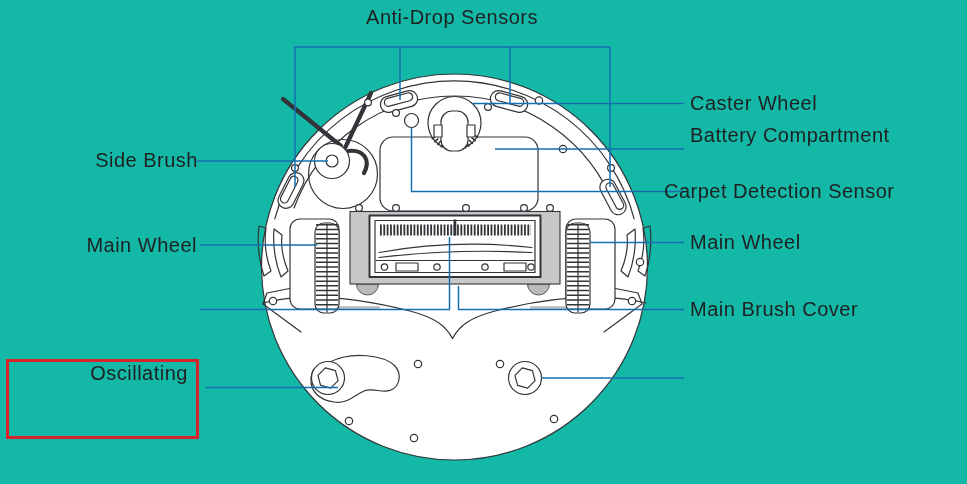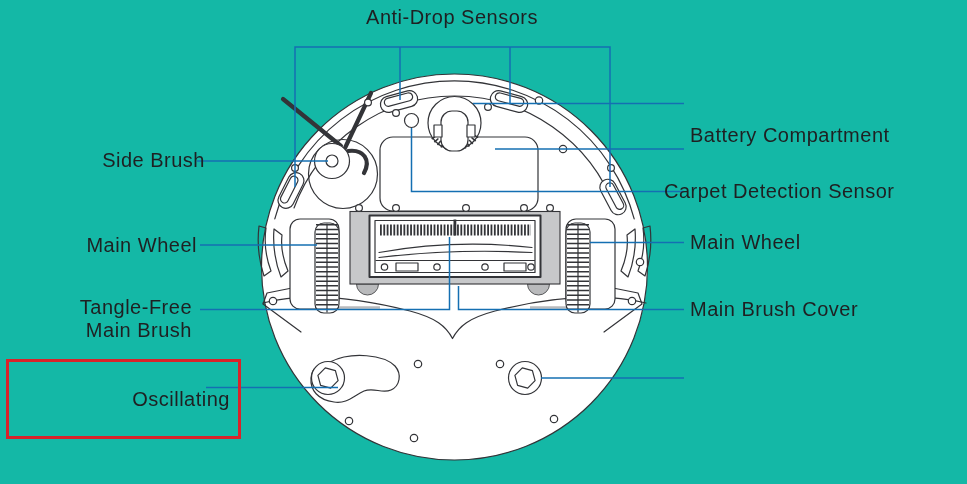--- a/index.html
+++ b/index.html
@@ -6,22 +6,22 @@
     --leader-blue:#146fb2; --highlight-red:#d8232a; --line-dark:#333438;
     --gray-light:#c7c8ca; --gray-mid:#b9babc; --text:#1f2022;
   }
   *{margin:0;padding:0;box-sizing:border-box}
   body{background:#fff;font-family:"Liberation Sans",sans-serif}
   .stage{position:relative;width:967px;height:484px;background:#14b8a6;overflow:hidden}
   .stage svg{position:absolute;inset:0}
   .lbl{position:absolute;font-size:20px;line-height:23px;letter-spacing:.5px;color:var(--text);white-space:nowrap}
   .rt{text-align:right}
   .ctr{text-align:center}
-  .hl-box{position:absolute;left:6px;top:359px;width:235px;height:80px;border:3px solid var(--highlight-red);
-          display:flex;flex-direction:column;justify-content:center;padding-right:8px}
+  .hl-box{position:absolute;left:6px;top:359px;width:193px;height:80px;border:3px solid var(--highlight-red);
+          display:flex;flex-direction:row;justify-content:flex-end;padding-right:8px}
   .hl-box .lbl-line{font-size:20px;line-height:23px;letter-spacing:.5px;color:var(--text);text-align:right;white-space:nowrap}
   
   .art{fill:none;stroke:var(--line-dark);stroke-width:1.2px;stroke-linejoin:round;stroke-linecap:round}
   .artf{fill:#fff;stroke:var(--line-dark);stroke-width:1.2px;stroke-linejoin:round}
   .thick{stroke-width:2px}
   .bristle{fill:none;stroke:var(--line-dark);stroke-width:4.2px;stroke-linecap:round}
   .grayfill{fill:var(--gray-light);stroke:var(--line-dark);stroke-width:1.1px}
   .grayfoot{fill:var(--gray-mid);stroke:#58595b;stroke-width:1px}
   .grayline{fill:none;stroke:var(--gray-mid);stroke-width:2.6px}
   .leader{fill:none;stroke:var(--leader-blue);stroke-width:1.5px}
@@ -174,33 +174,30 @@
       <path class="leader" d="M495,149 H684"></path>
       <path class="leader" d="M411.5,128 V191.5 H684"></path>
       <path class="leader" d="M590,242.5 H684"></path>
       <path class="leader" d="M684,309.5 H458.5 V286"></path>
       <path class="leader" d="M541,378 H684"></path>
     </g>
   </svg>
 
   <div class="lbl ctr" style="left:277px;top:6px;width:350px">Anti-Drop Sensors</div>
 
-  <div class="lbl rt" style="left:8px;top:149px;width:197px">Side Brush</div>
+  <div class="lbl rt" style="left:1px;top:149px;width:197px">Side Brush</div>
 
   <div class="lbl rt" style="left:0;top:234px;width:197px">Main Wheel</div>
 
-  <div class="lbl rt" style="left:0;top:296px;width:192px">
-    <div>Tangle-Free</div>
-    <div>Main Brush</div>
-  </div>
 
   <div class="hl-box">
     <div class="lbl-line">Oscillating</div>
   </div>
 
+  <div class="lbl" style="left:690px;top:92px">Caster Wheel</div>
 
   <div class="lbl" style="left:690px;top:124px">Battery Compartment</div>
 
   <div class="lbl" style="left:664px;top:180px">Carpet Detection Sensor</div>
 
   <div class="lbl" style="left:690px;top:231px">Main Wheel</div>
 
   <div class="lbl" style="left:690px;top:298px">Main Brush Cover</div>
 
 </div>

